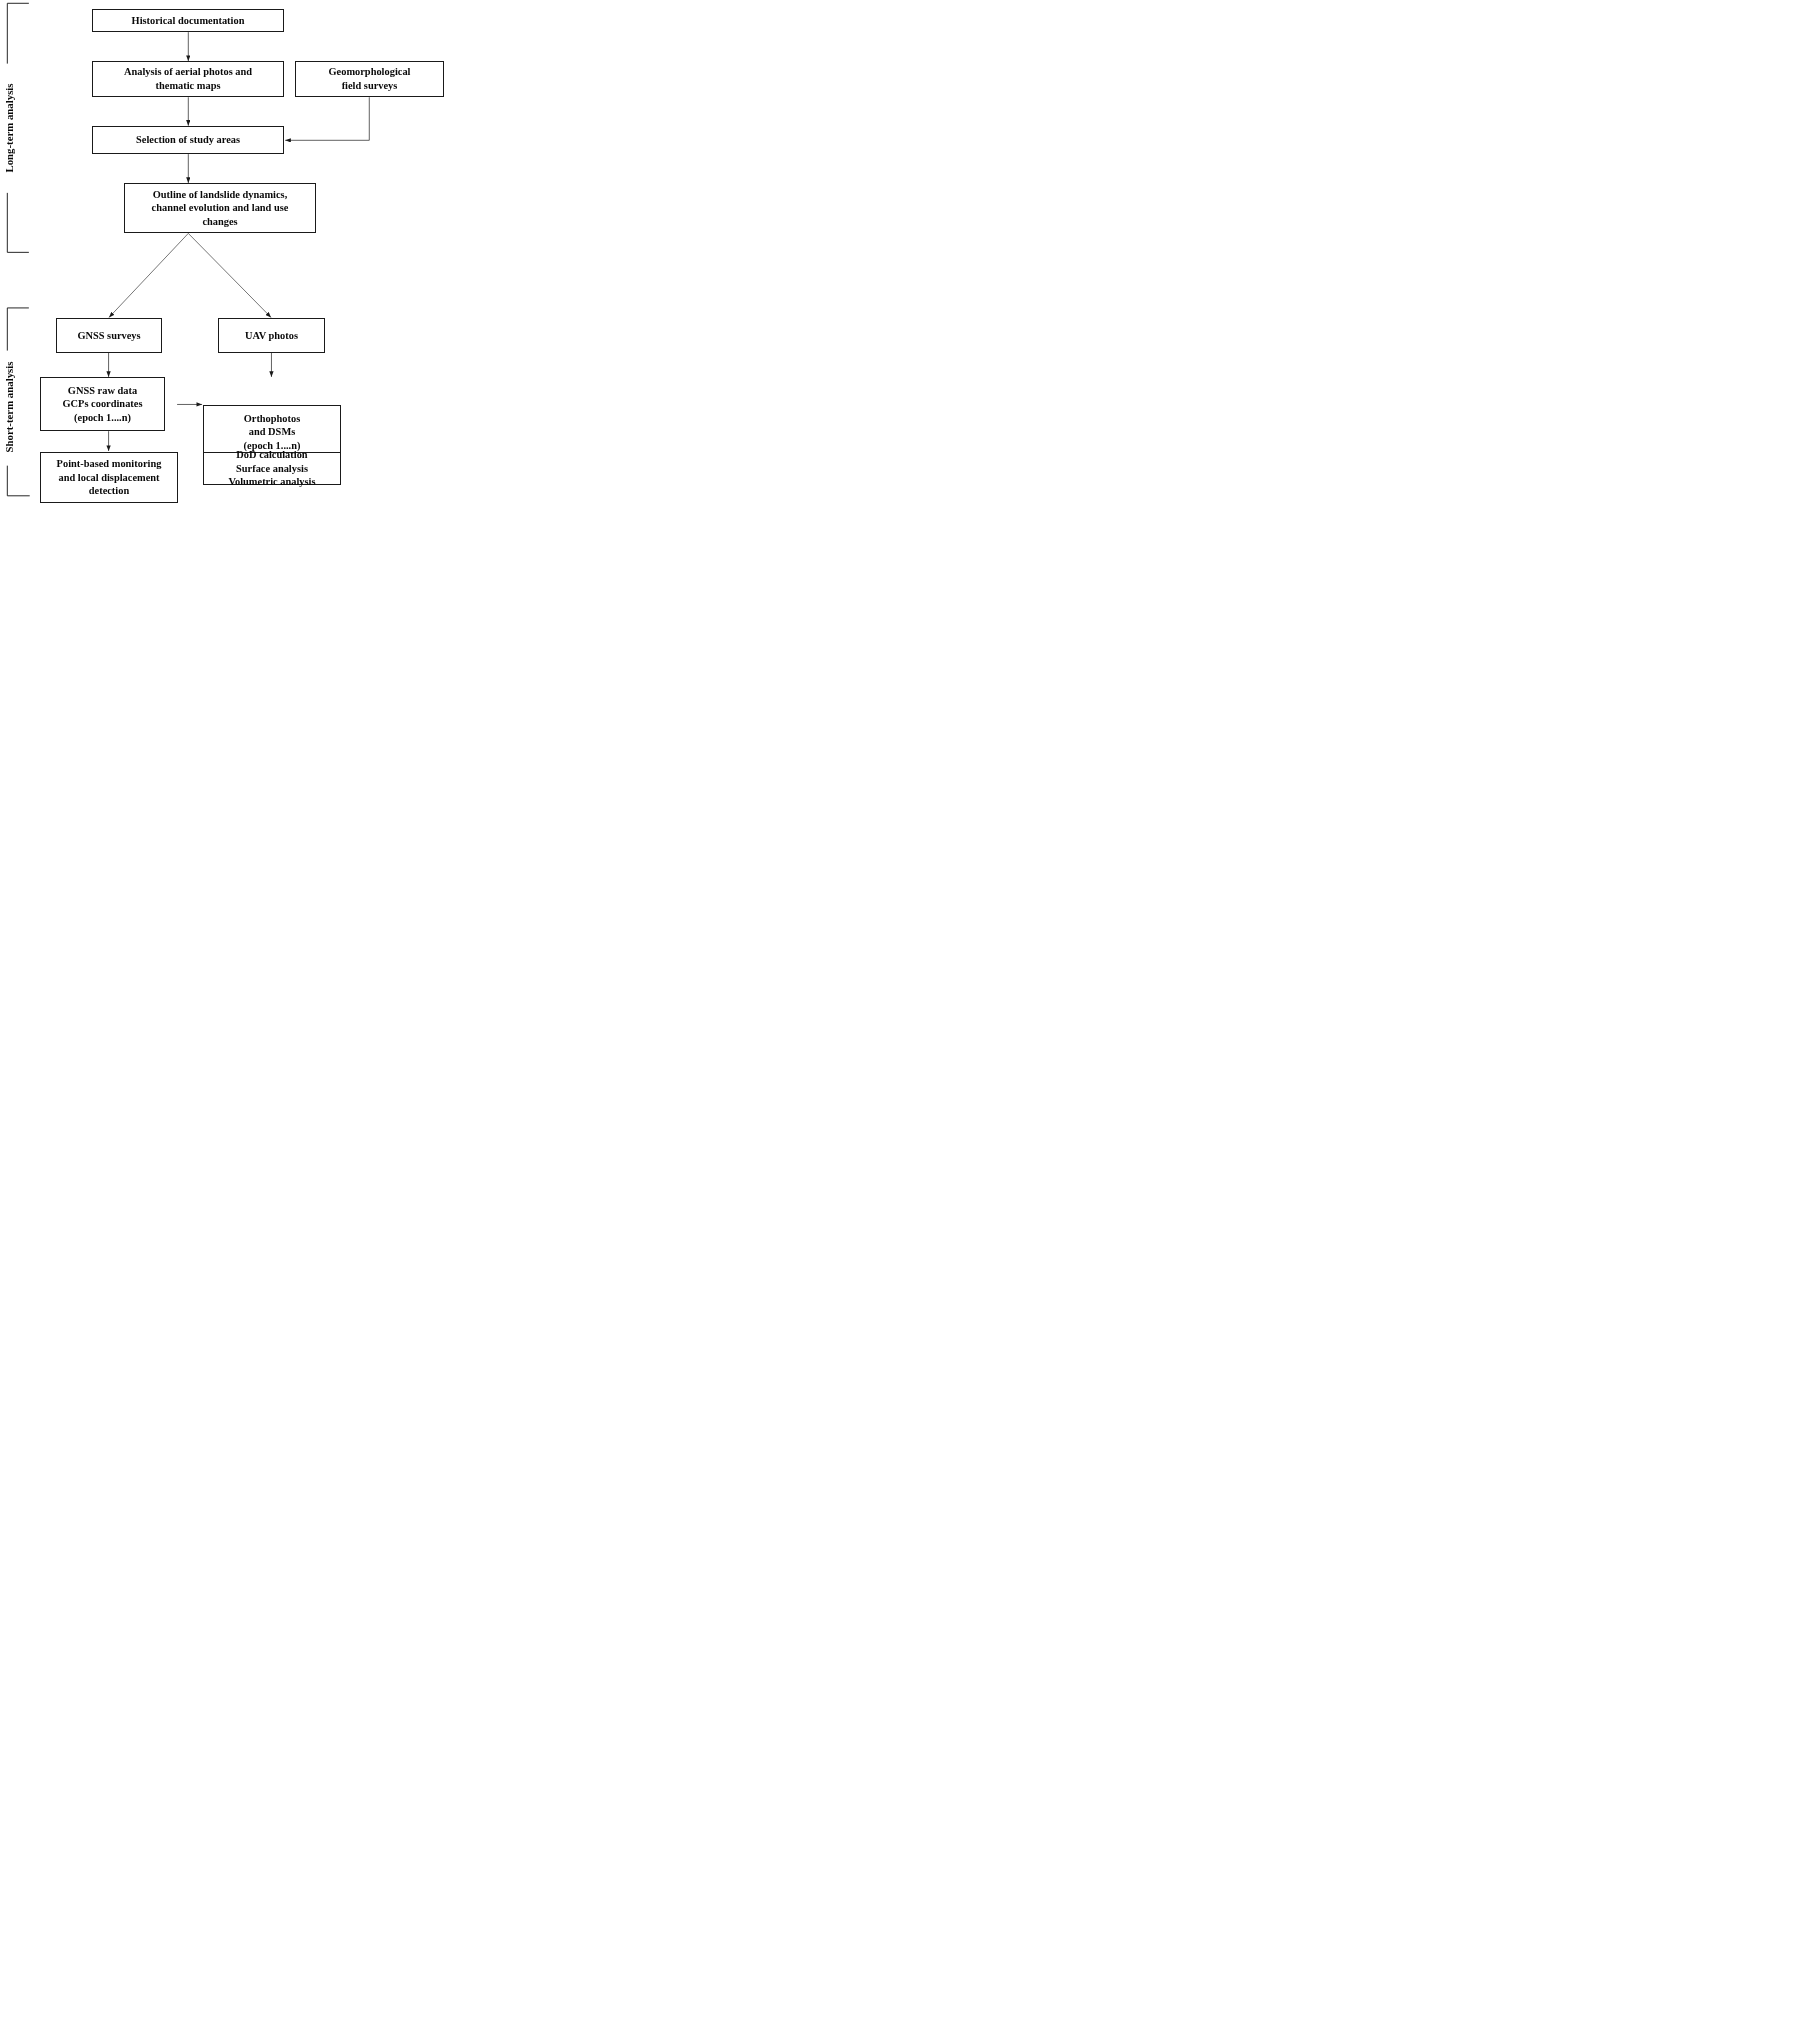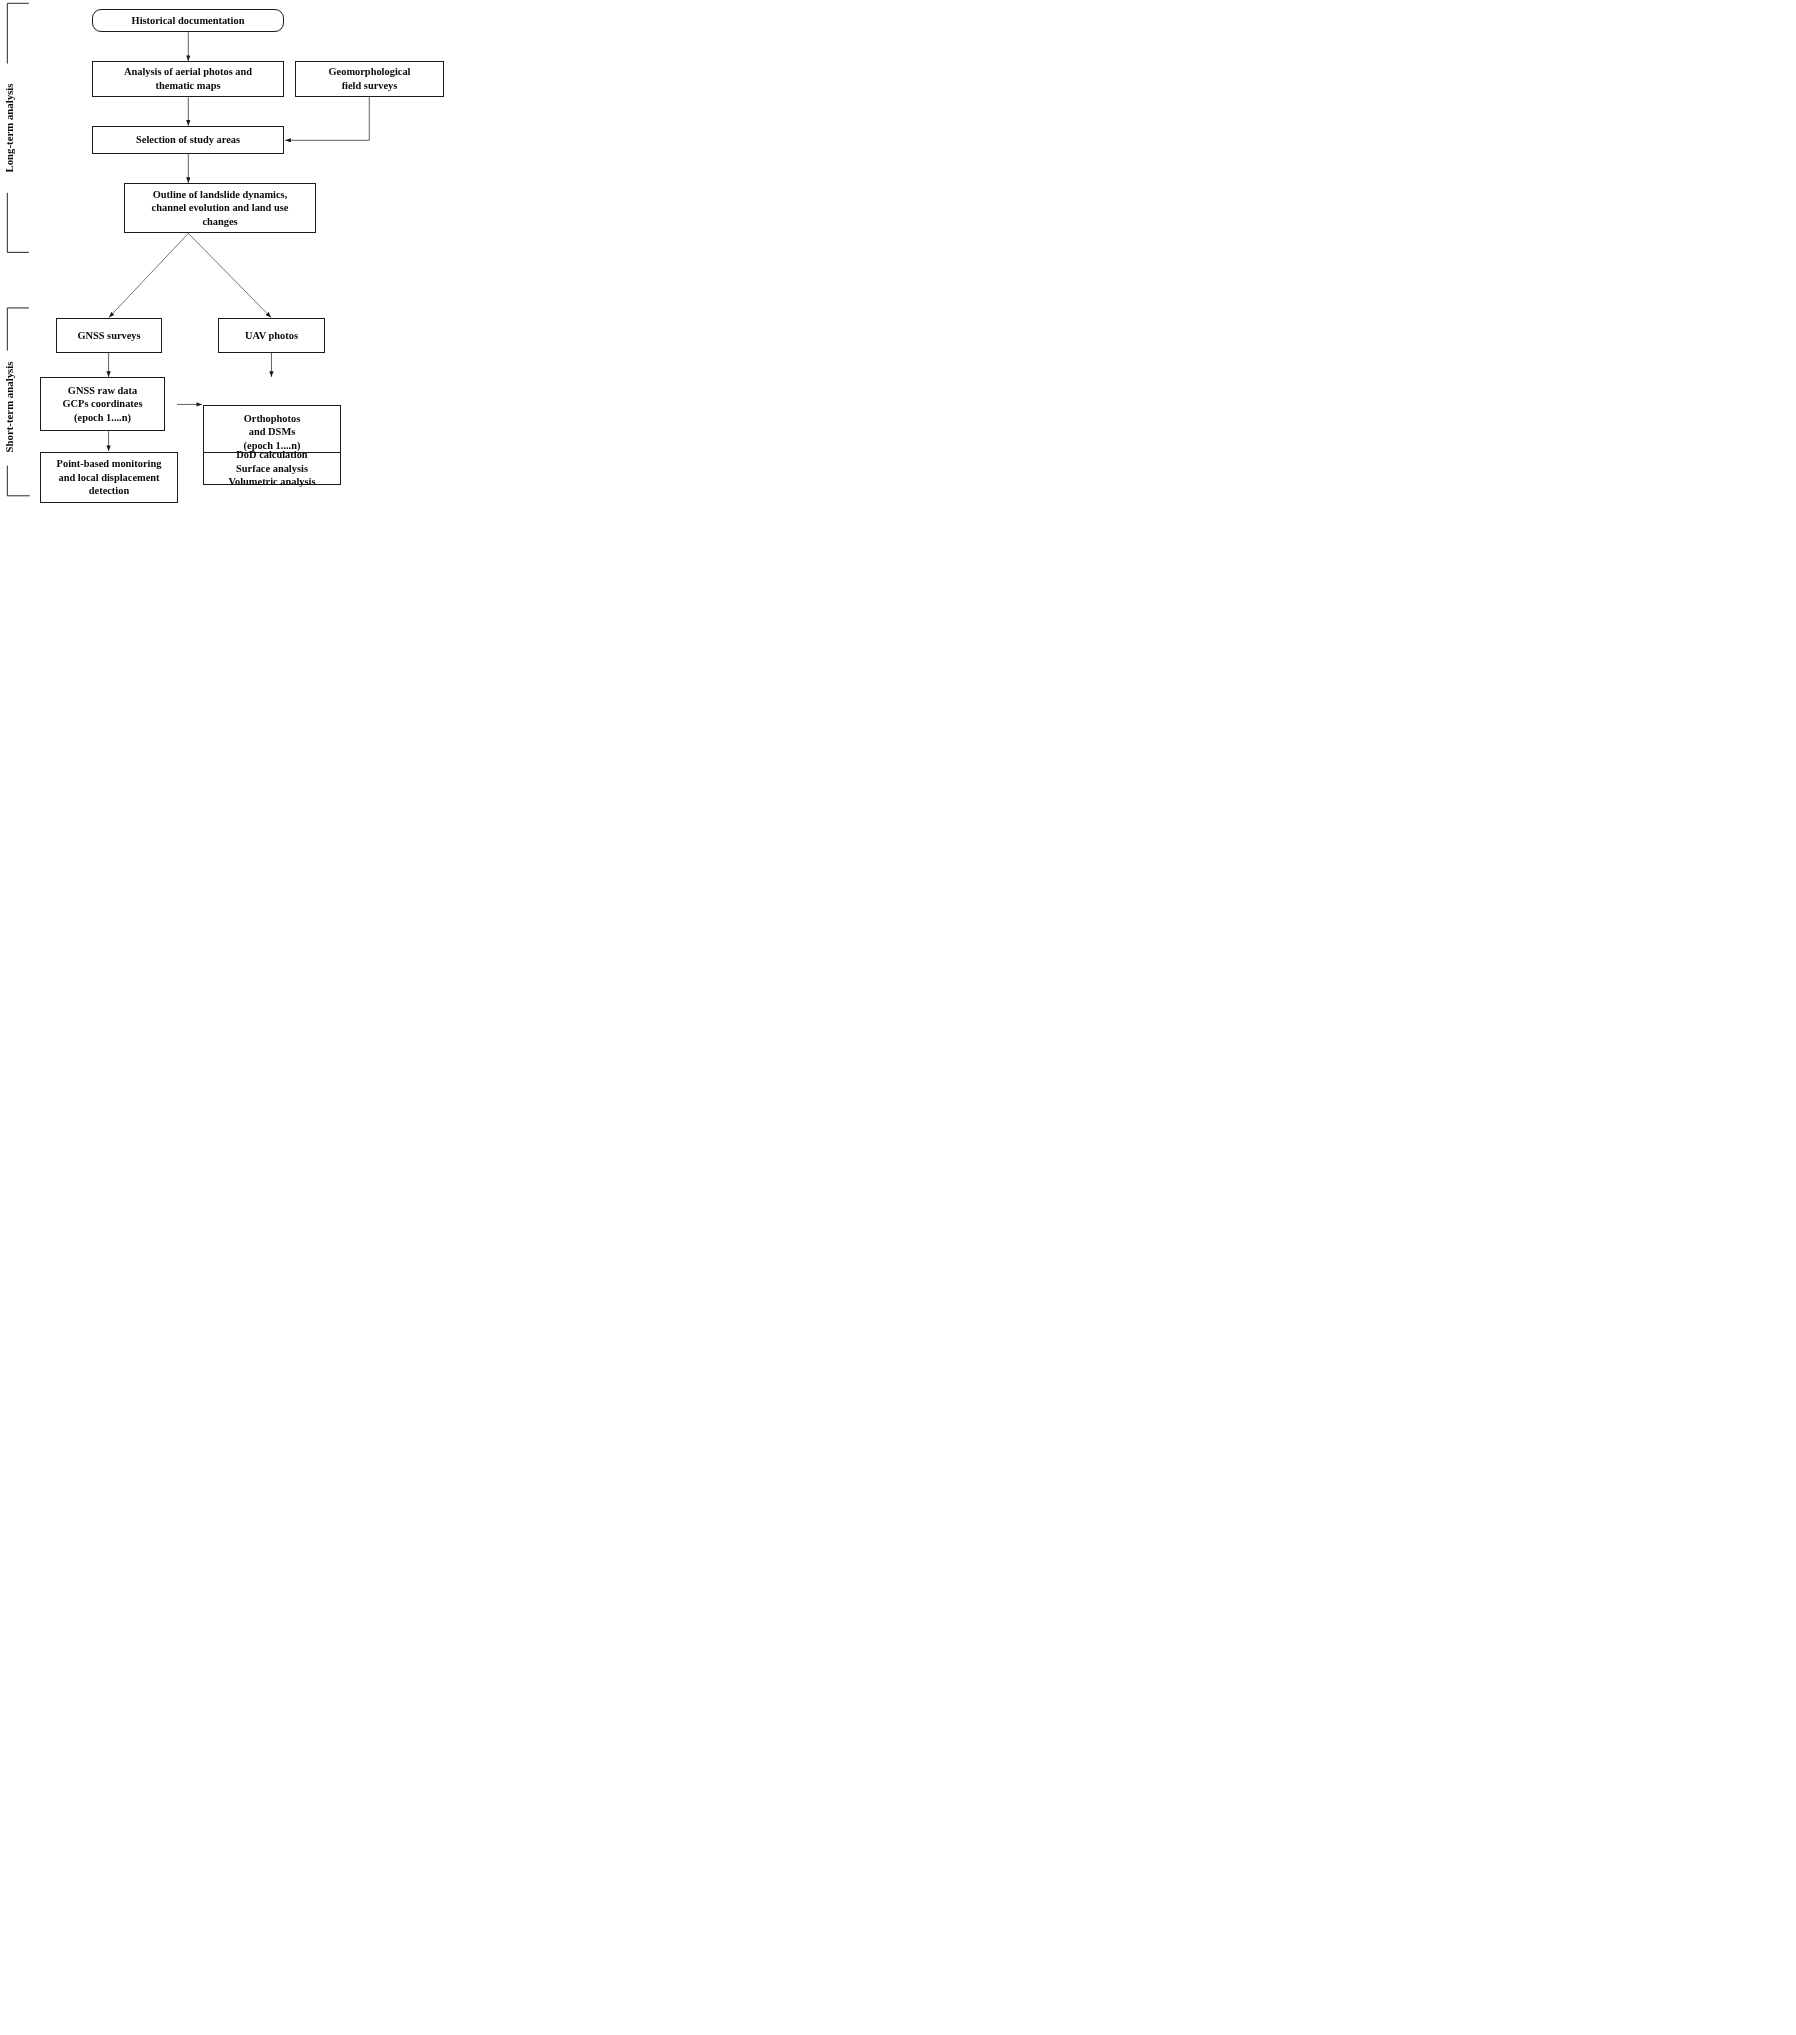--- a/index.html
+++ b/index.html
@@ -79,21 +79,21 @@
 
     <line x1="411" y1="938" x2="469" y2="938" stroke="#1a1a1a" stroke-width="1.6" marker-end="url(#ah)"></line>
 
     <line x1="437" y1="541" x2="253" y2="736" stroke="#1a1a1a" stroke-width="1.4" marker-end="url(#ah)"></line>
     <line x1="437" y1="541" x2="629" y2="736" stroke="#1a1a1a" stroke-width="1.4" marker-end="url(#ah)"></line>
   </svg>
 
   <div class="side-label" style="left:8.6px; top:128px;">Long-term analysis</div>
   <div class="side-label" style="left:8.6px; top:407px;">Short-term analysis</div>
 
-  <div class="box" style="left:92px; top:9px; width:192px; height:23px;border-radius:9px;">
+  <div class="box" style="left:92px; top:9px; width:192px; height:23px;">
     <span class="box-label">Historical documentation</span>
   </div>
 
   <div class="box" style="left:92px; top:61px; width:192px; height:36px;">
     <span class="box-label">Analysis of aerial photos and
 thematic maps</span>
   </div>
 
   <div class="box" style="left:295px; top:61px; width:149px; height:36px;">
     <span class="box-label">Geomorphological

